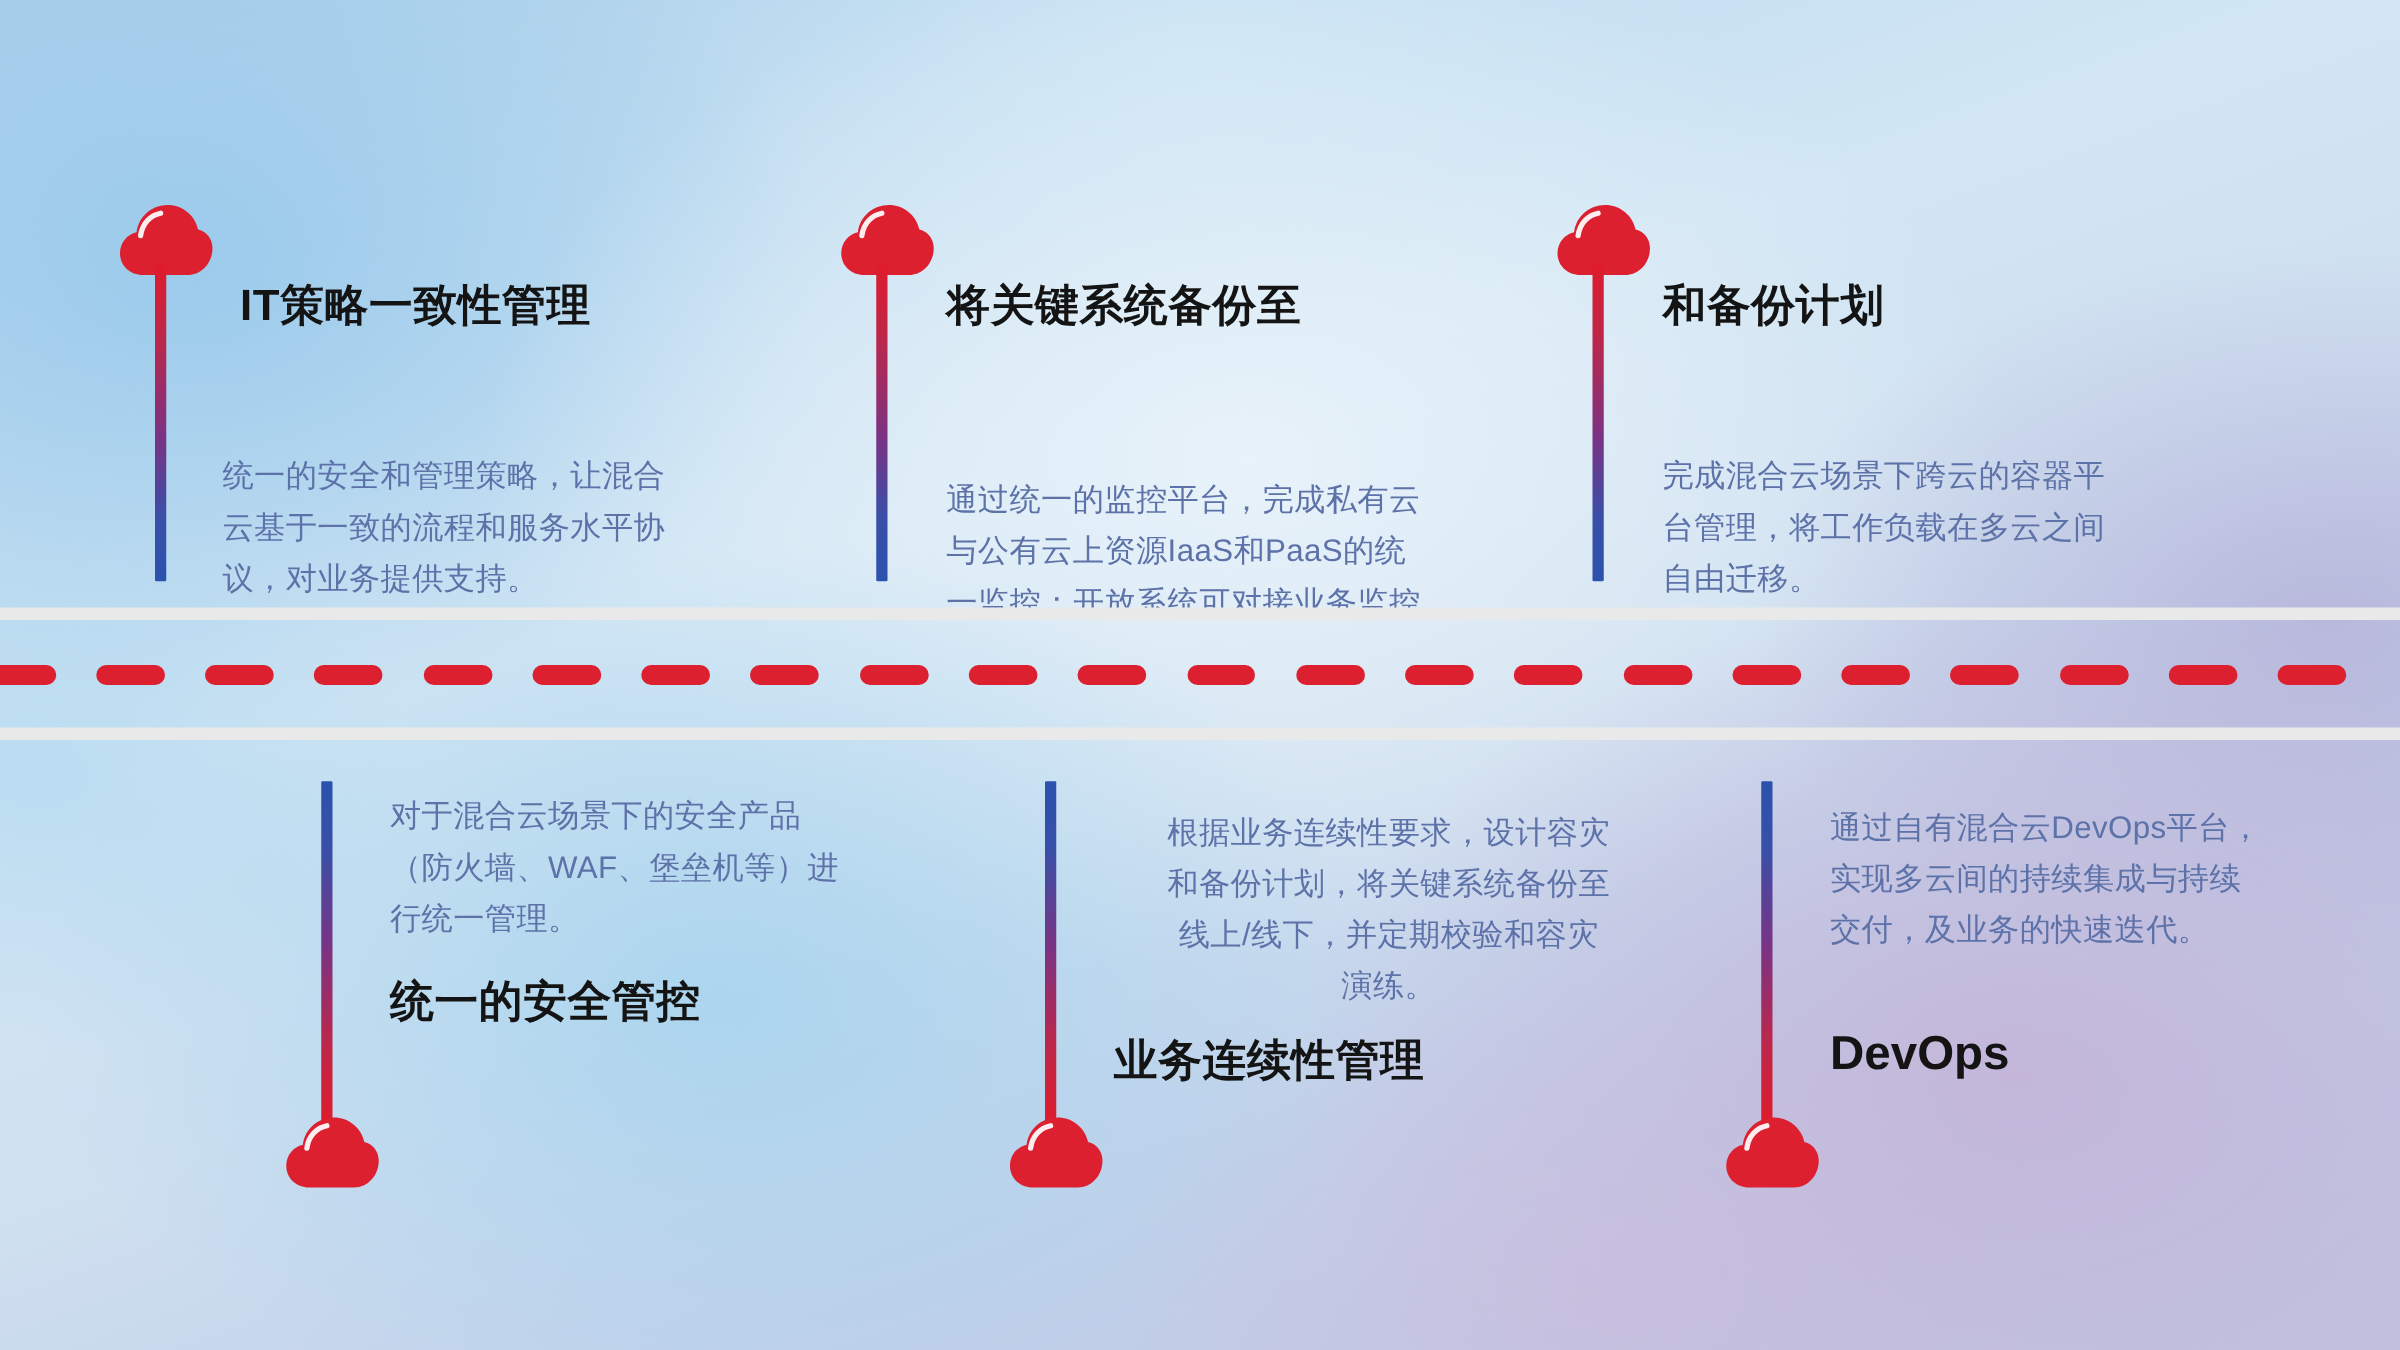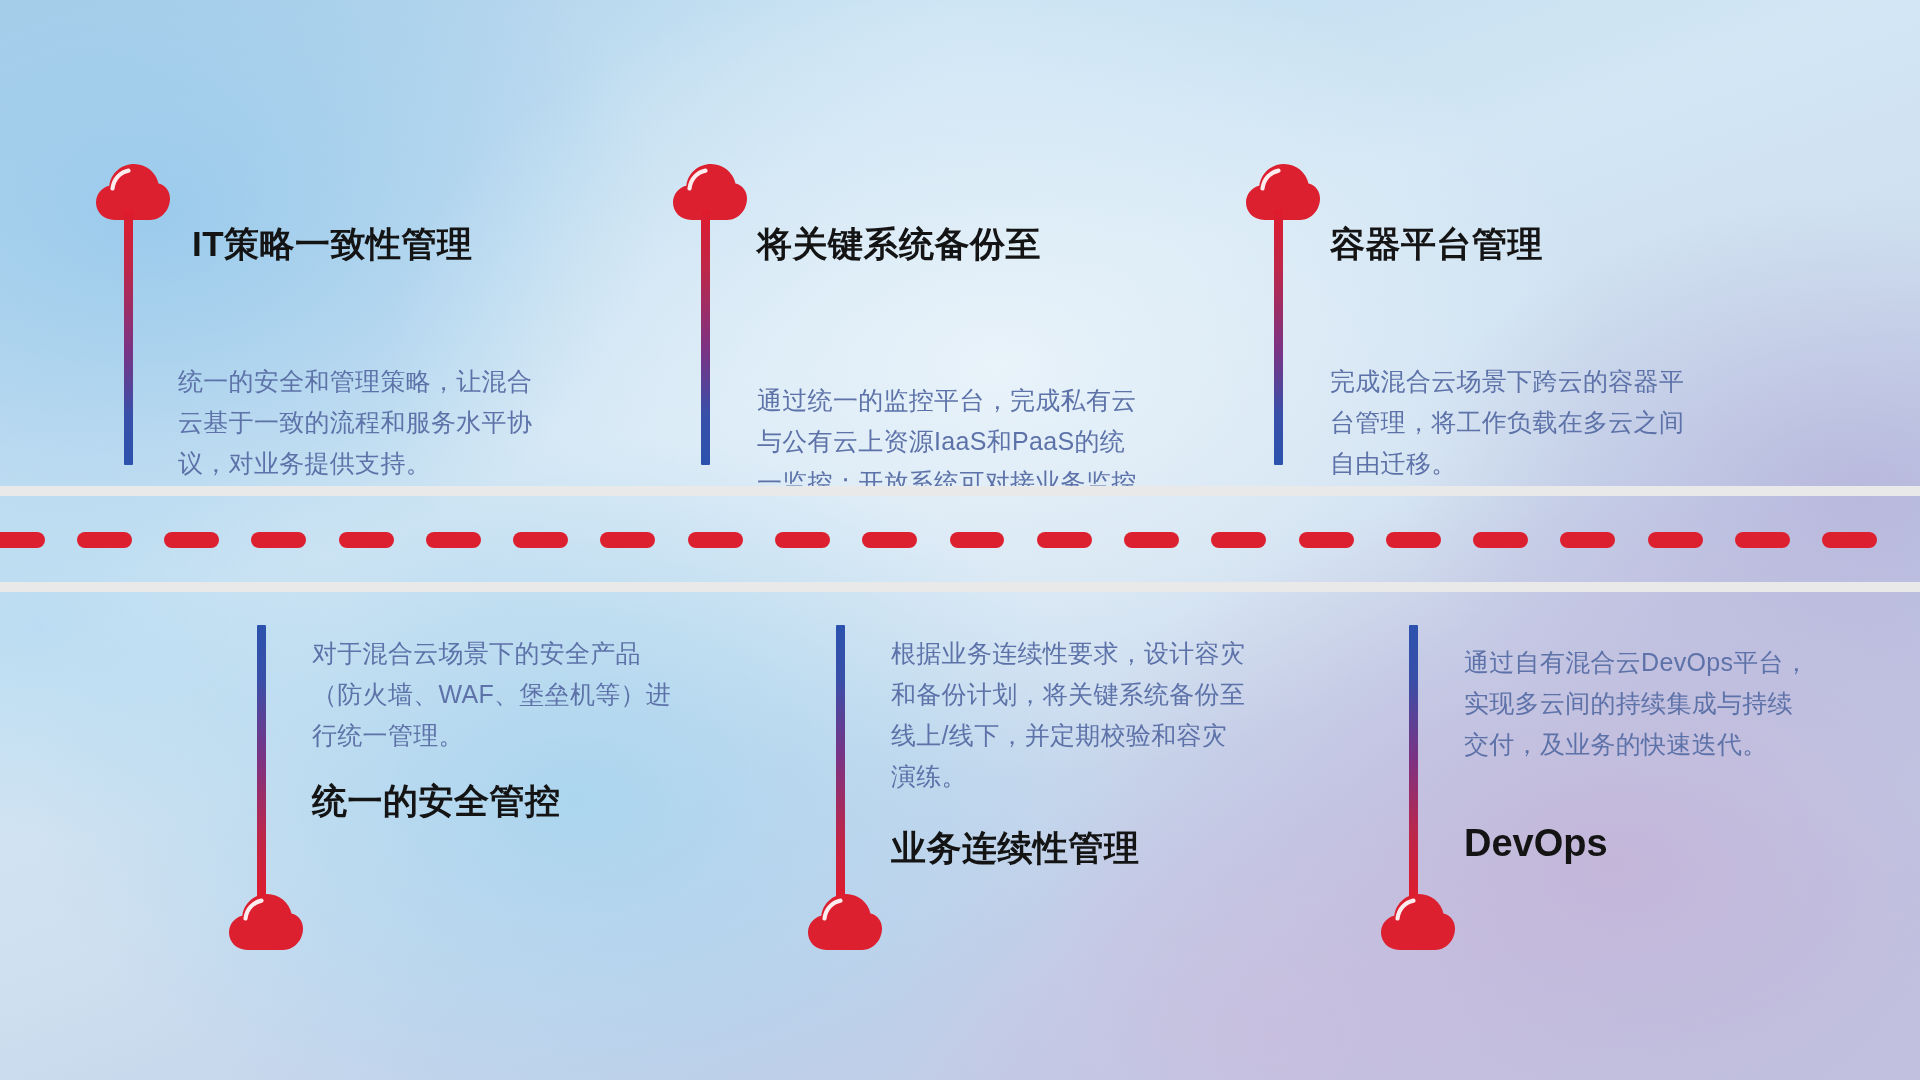--- a/index.html
+++ b/index.html
@@ -132,21 +132,21 @@
 </div>
 
 <div class="col">
   <div class="cloud" style="left:1245px; top:163px;">
     <svg viewBox="0 0 76 58" width="76" height="58" aria-hidden="true">
       <path d="M19.5 57 C8.8 57 1 49.4 1 39.6 C1 31.3 6.6 24.5 14.3 22.8 C15.8 10.2 26.3 1 39.1 1 C51 1 61.1 9.3 63.5 20.6 C70.6 22.4 75 28.3 75 35.6 C75 47.3 66.2 57 55.3 57 Z" fill="#dc2030"></path>
       <path d="M17.5 25.5 C18.8 15.5 25.5 9.2 33.5 7.6" fill="none" stroke="#ffffff" stroke-width="4.2" stroke-linecap="round" opacity="0.92"></path>
     </svg>
   </div>
   <div class="stem down" style="left:1274px; top:210px; height:255px;"></div>
-  <div class="col-title" style="left:1330px; top:221px;">容器平台管理</div>
+  <div class="col-title" style="left:1330px; top:221px;">和备份计划</div>
   <div class="col-body" style="left:1330px; top:361px; width:450px;">完成混合云场景下跨云的容器平
 台管理，将工作负载在多云之间
 自由迁移。</div>
 </div>
 
 <div id="divider">
   <div class="road-edge top" style="background: rgb(233, 233, 233);"></div>
   <div class="road-dash-wrap">
       <div class="road-dash" style="left: -10.4727px; width: 54.9818px; background: rgb(220, 32, 48);"></div>
       <div class="road-dash" style="left: 76.8px; width: 54.9818px; background: rgb(220, 32, 48);"></div>
@@ -183,21 +183,21 @@
   <div class="cloud" style="left:228px; top:893px;">
     <svg viewBox="0 0 76 58" width="76" height="58" aria-hidden="true">
       <path d="M19.5 57 C8.8 57 1 49.4 1 39.6 C1 31.3 6.6 24.5 14.3 22.8 C15.8 10.2 26.3 1 39.1 1 C51 1 61.1 9.3 63.5 20.6 C70.6 22.4 75 28.3 75 35.6 C75 47.3 66.2 57 55.3 57 Z" fill="#dc2030"></path>
       <path d="M17.5 25.5 C18.8 15.5 25.5 9.2 33.5 7.6" fill="none" stroke="#ffffff" stroke-width="4.2" stroke-linecap="round" opacity="0.92"></path>
     </svg>
   </div>
 </div>
 
 <div class="col">
   <div class="stem up" style="left:836px; top:625px; height:275px;"></div>
-  <div class="col-body" style="left:891px; top:633px; width:440px;">根据业务连续性要求，设计容灾
+  <div class="col-body" style="left:891px; top:646px; width:440px;text-align:center;">根据业务连续性要求，设计容灾
 和备份计划，将关键系统备份至
 线上/线下，并定期校验和容灾
 演练。</div>
   <div class="col-title" style="left:891px; top:825px;">业务连续性管理</div>
   <div class="cloud" style="left:807px; top:893px;">
     <svg viewBox="0 0 76 58" width="76" height="58" aria-hidden="true">
       <path d="M19.5 57 C8.8 57 1 49.4 1 39.6 C1 31.3 6.6 24.5 14.3 22.8 C15.8 10.2 26.3 1 39.1 1 C51 1 61.1 9.3 63.5 20.6 C70.6 22.4 75 28.3 75 35.6 C75 47.3 66.2 57 55.3 57 Z" fill="#dc2030"></path>
       <path d="M17.5 25.5 C18.8 15.5 25.5 9.2 33.5 7.6" fill="none" stroke="#ffffff" stroke-width="4.2" stroke-linecap="round" opacity="0.92"></path>
     </svg>
   </div>

